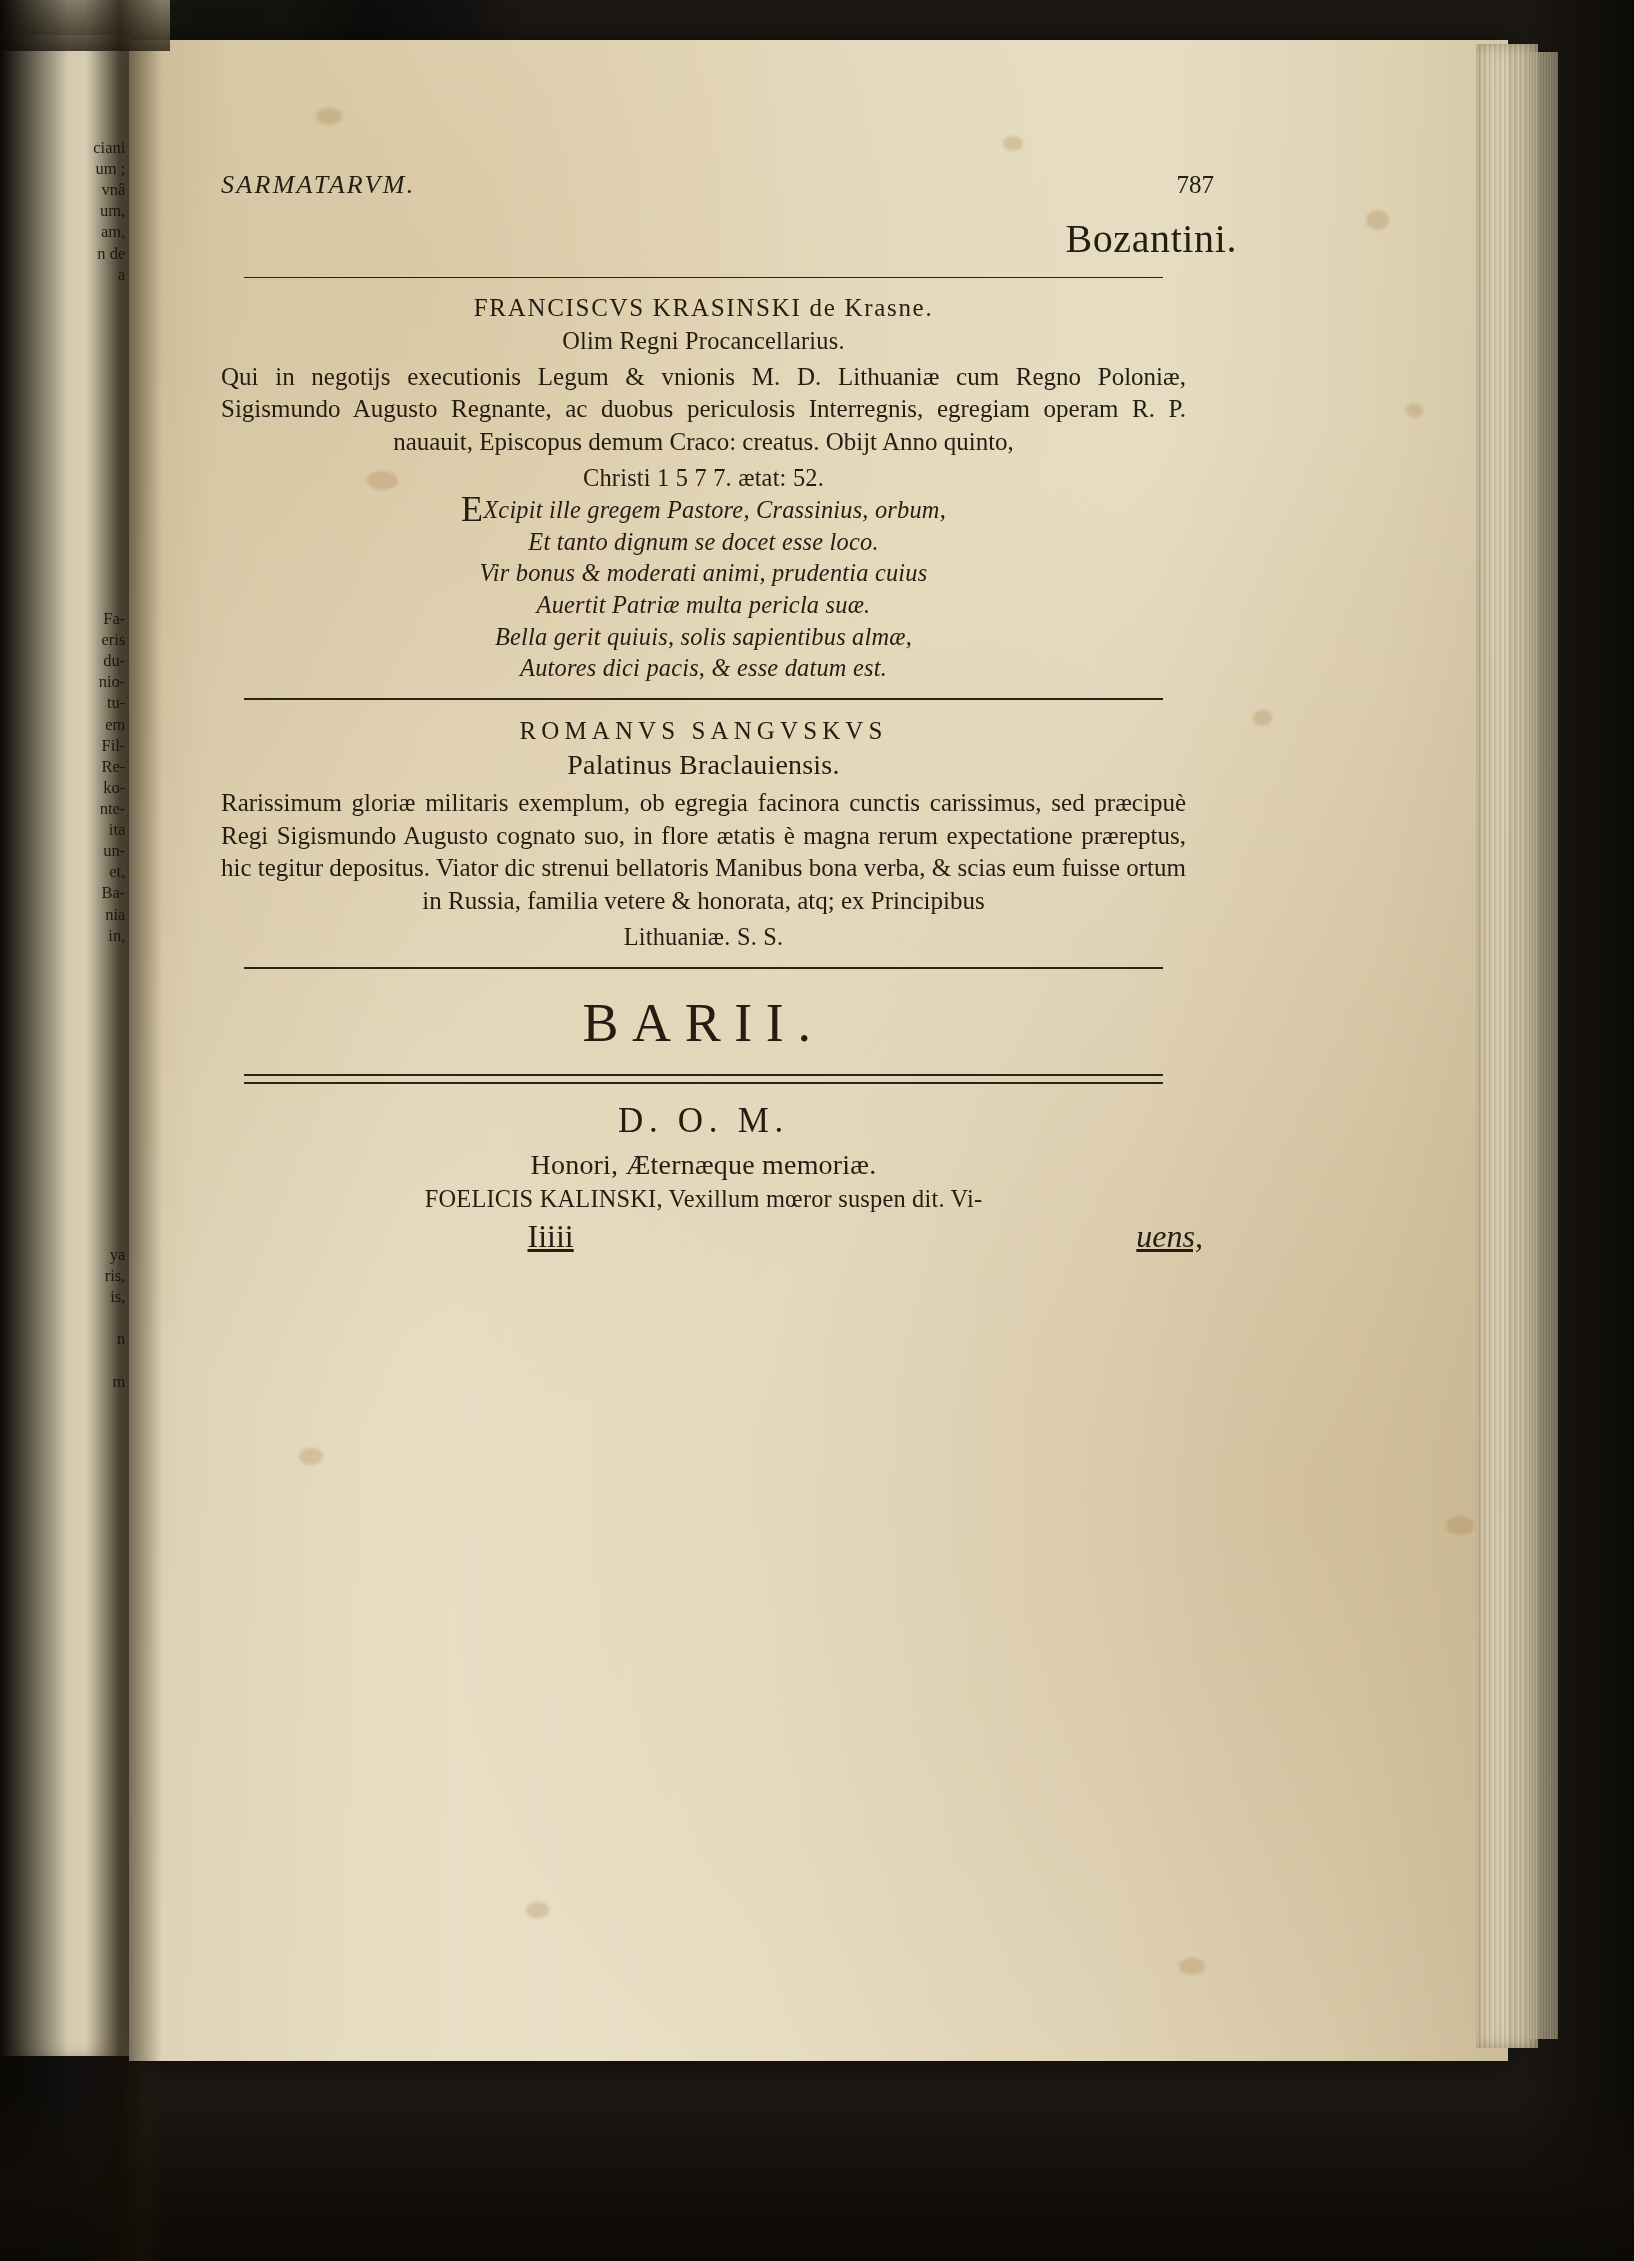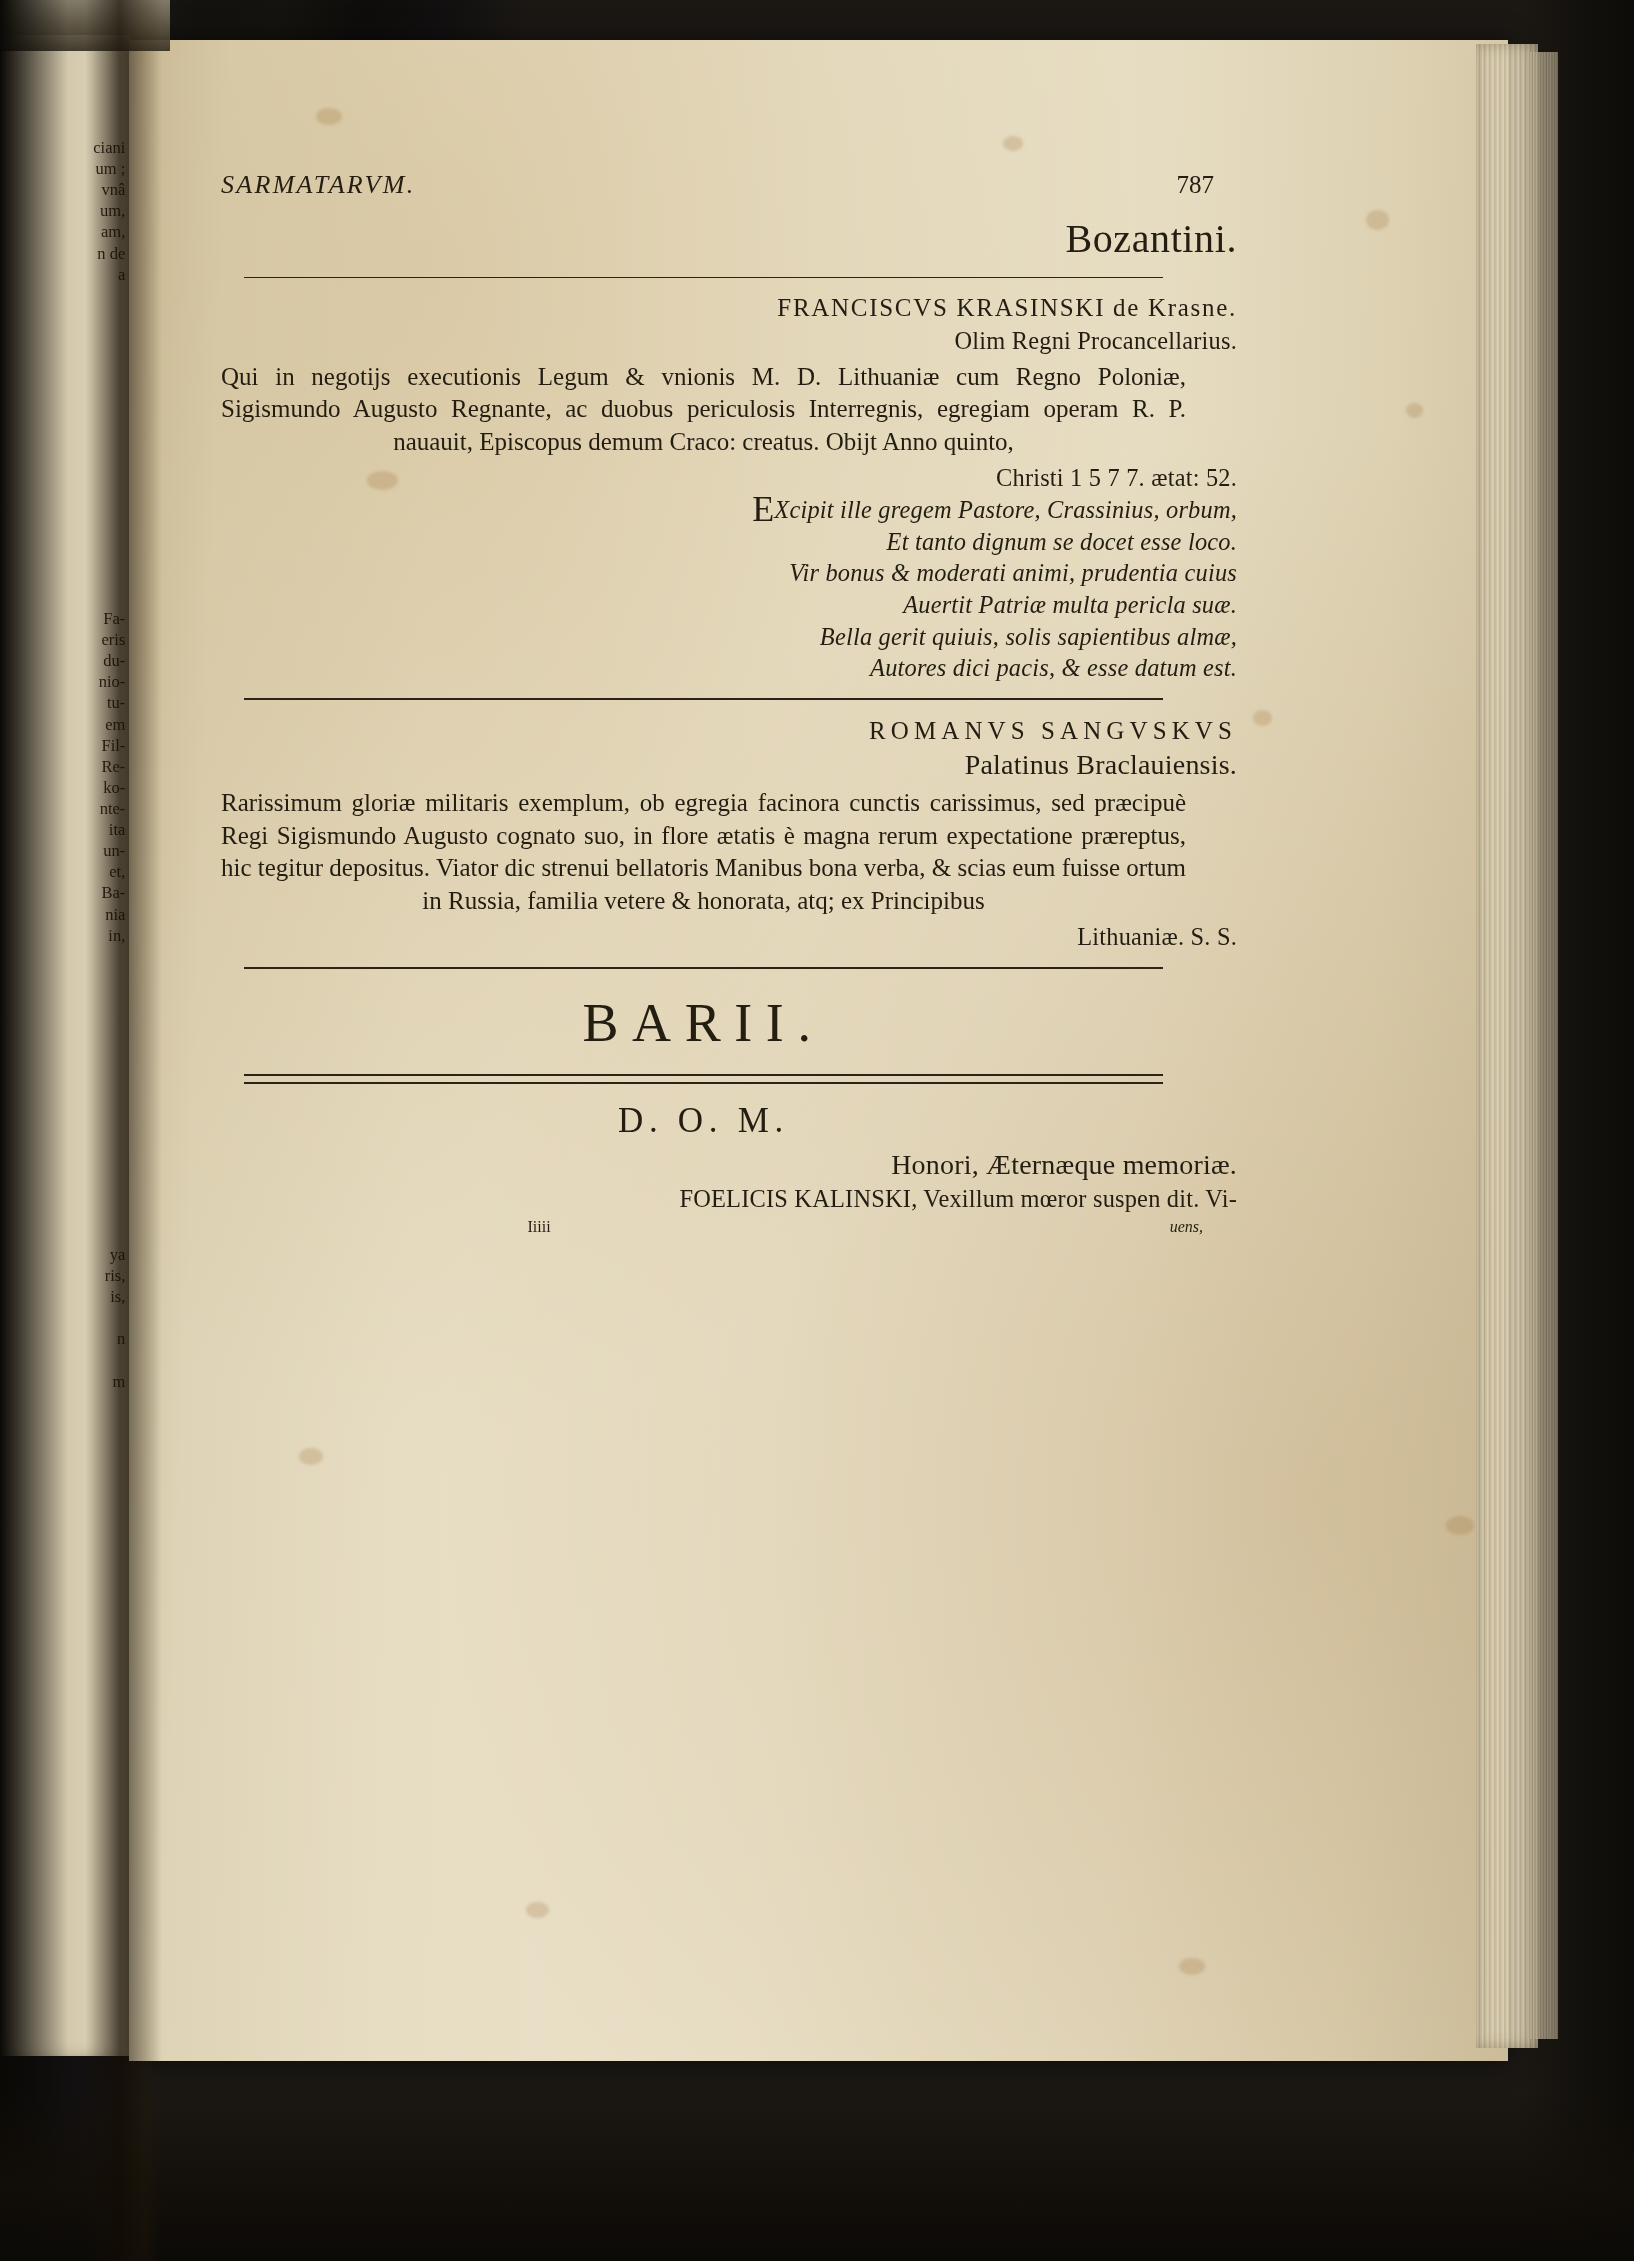--- a/index.html
+++ b/index.html
@@ -161,21 +161,20 @@
     height: 5.7px;
     margin-top: 17px;
     margin-bottom: 17px;
   }
   .block { text-align: center; }
   .ln {
     font-size: 24.4px;
     line-height: 1.30;
     margin: 0;
     letter-spacing: 0.2px;
-    text-align: right;
   }
   .ln.caps {
     font-size: 25px;
     letter-spacing: 1.7px;
   }
   .ln.spaced {
     letter-spacing: 5.1px;
     font-size: 25px;
   }
   .ln.big { font-size: 28px; }
@@ -204,22 +203,23 @@
   .dom {
     text-align: center;
     font-size: 35px;
     letter-spacing: 5.7px;
     margin: 9px 0 5.7px 0;
   }
   .footline {
     display: flex;
     justify-content: space-between;
     align-items: flex-end;
-    font-size: 16px;
+    font-size: 32px;
     padding: 3.4px 34px 0 68px;
+    text-decoration: underline;
   }
   .footline .sig { margin-left: 30%; }
   .ital { font-style: italic; }
 </style>
 </head>
 <body>
 
 <div class="book-bg"></div>
 
 <div class="verso-page">

